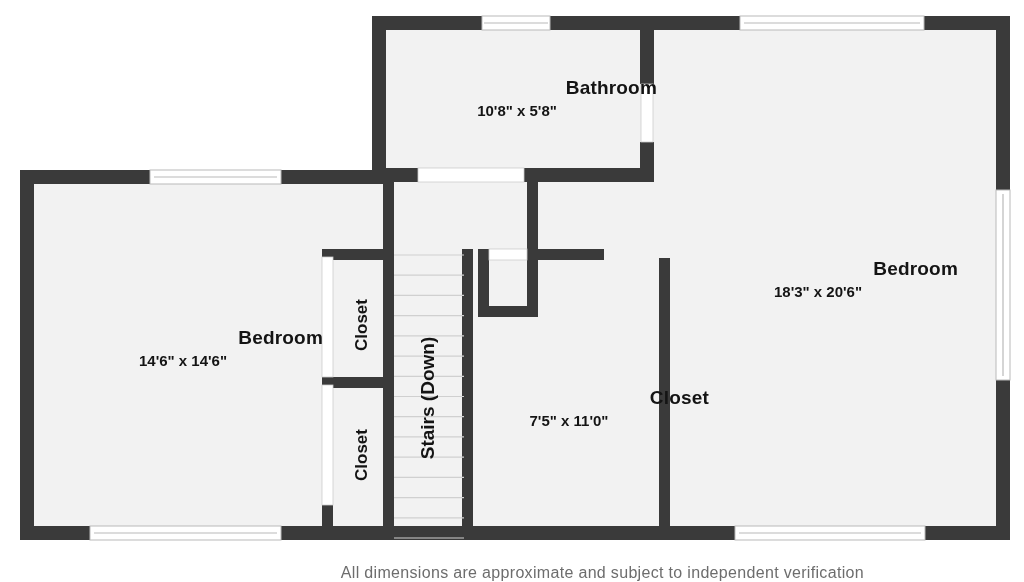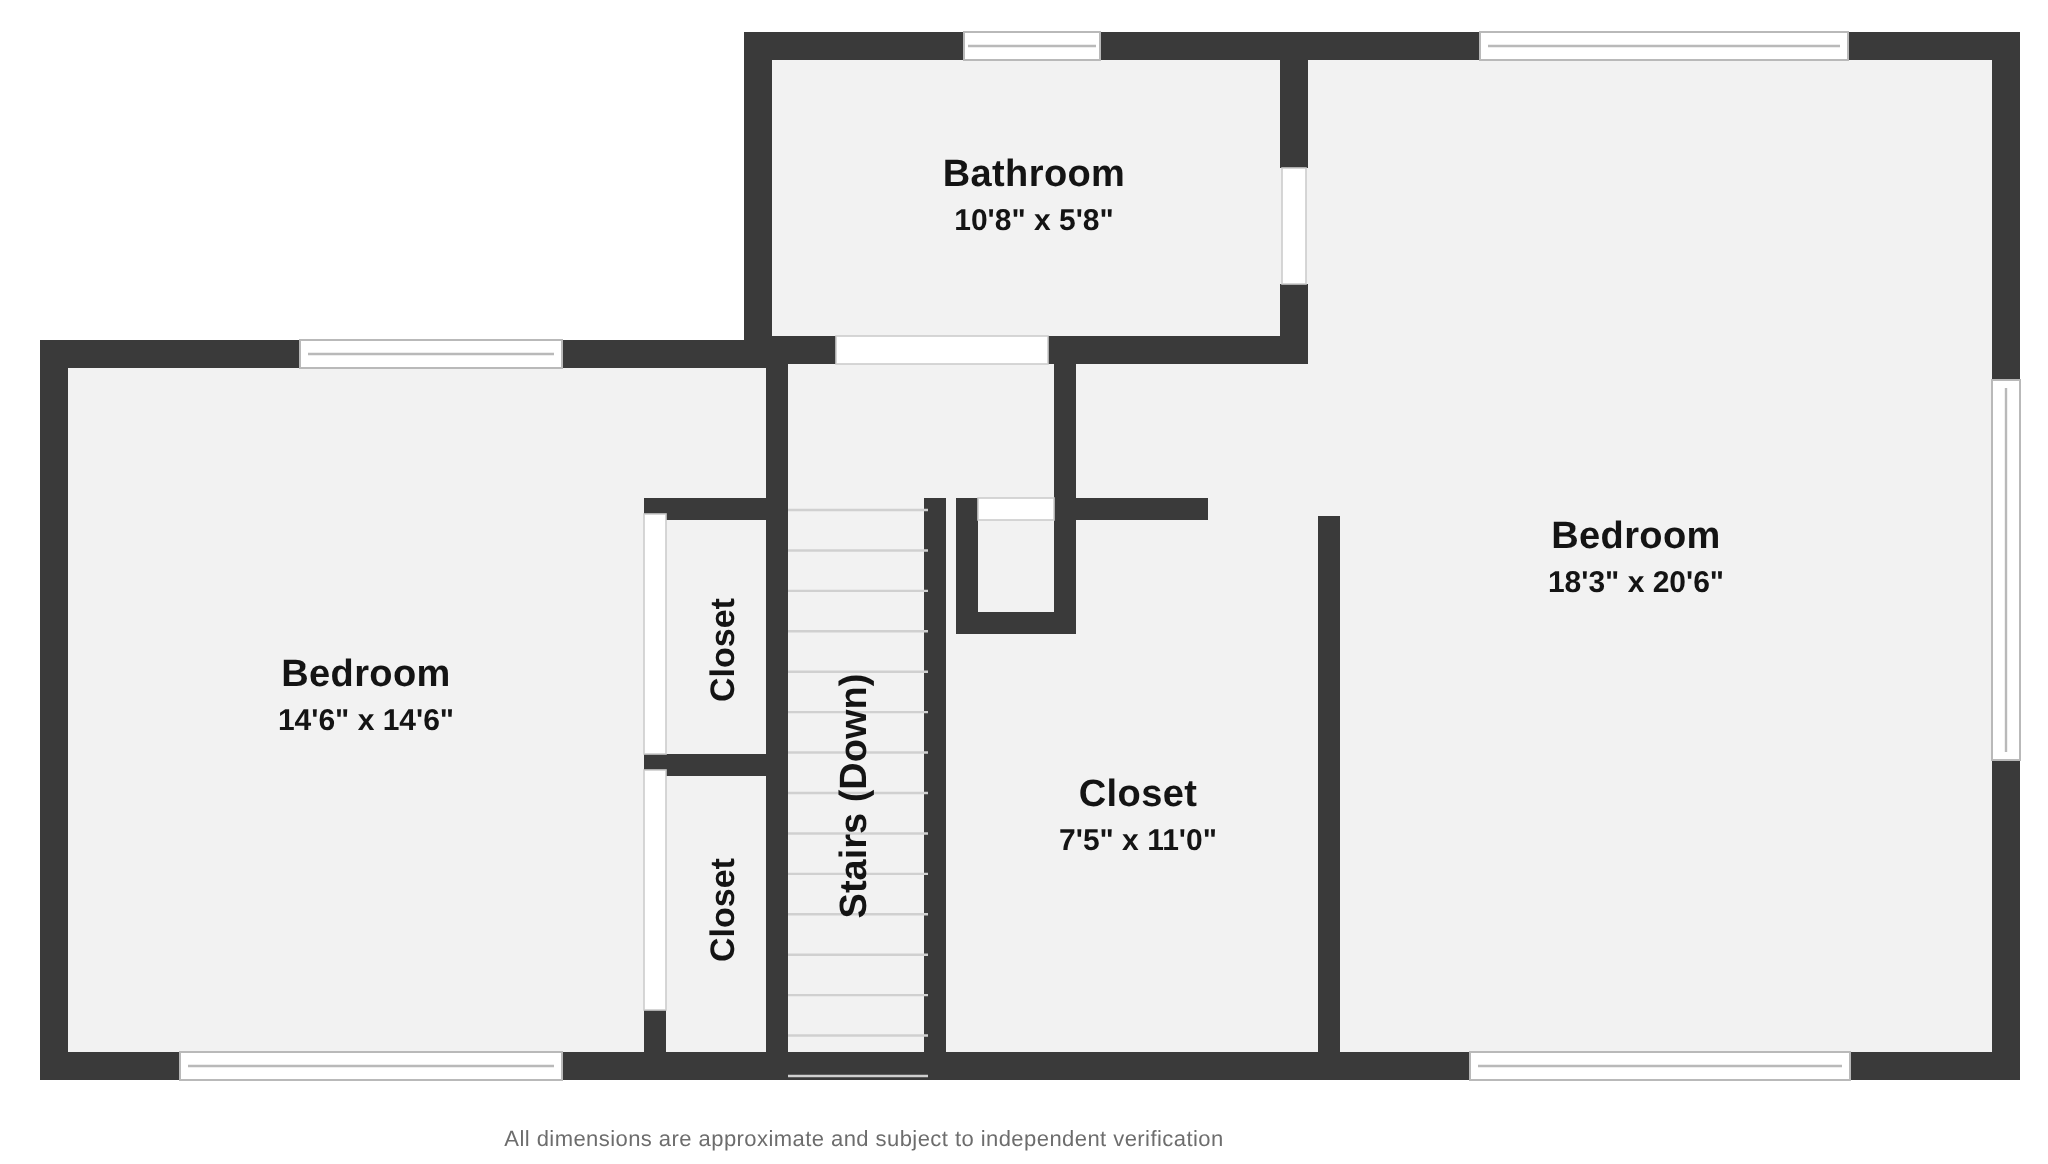--- a/index.html
+++ b/index.html
@@ -19,39 +19,40 @@
     left: 0;
     top: 0;
     width: 1024px;
     height: 582px;
   }
   .footer-note {
     position: absolute;
     left: 0;
     top: 564px;
     width: 864px;
-    text-align: center;
-    font-size: 11px;
+    text-align: right;
+    font-size: 16px;
     color: #6d6d6d;
     font-family: "Liberation Sans", sans-serif;
     letter-spacing: 0.02em;
   }
   .room-label {
     position: absolute;
     text-align: center;
     color: #141414;
     font-family: "Liberation Sans", sans-serif;
     pointer-events: none;
   }
   .room-label .rname {
     display: block;
     font-size: 19px;
     font-weight: bold;
     letter-spacing: 0.01em;
     line-height: 1.25;
+    text-align: right;
   }
   .room-label .rdim {
     display: block;
     font-size: 15px;
     font-weight: bold;
     line-height: 1.5;
   }
   .vlabel {
     position: absolute;
     color: #141414;

